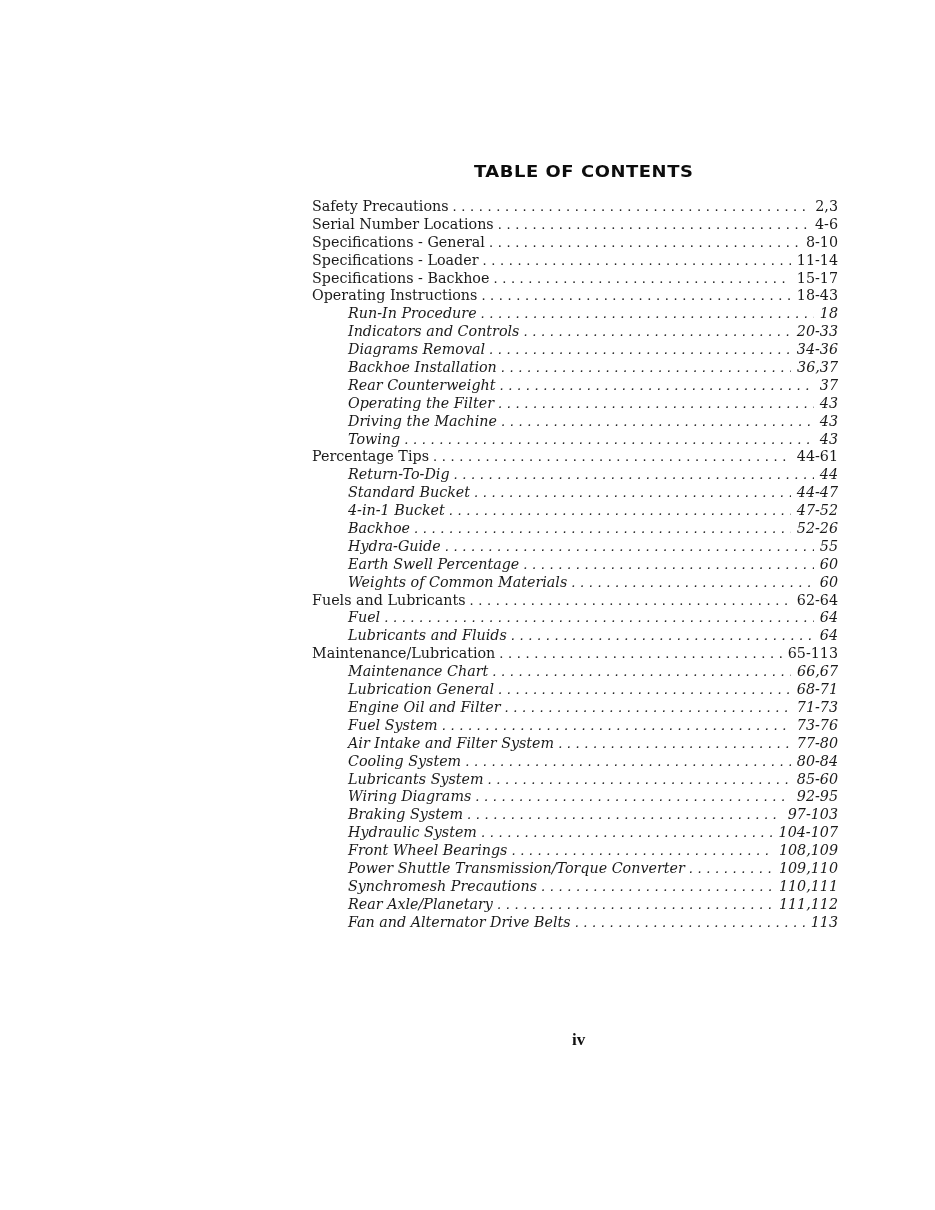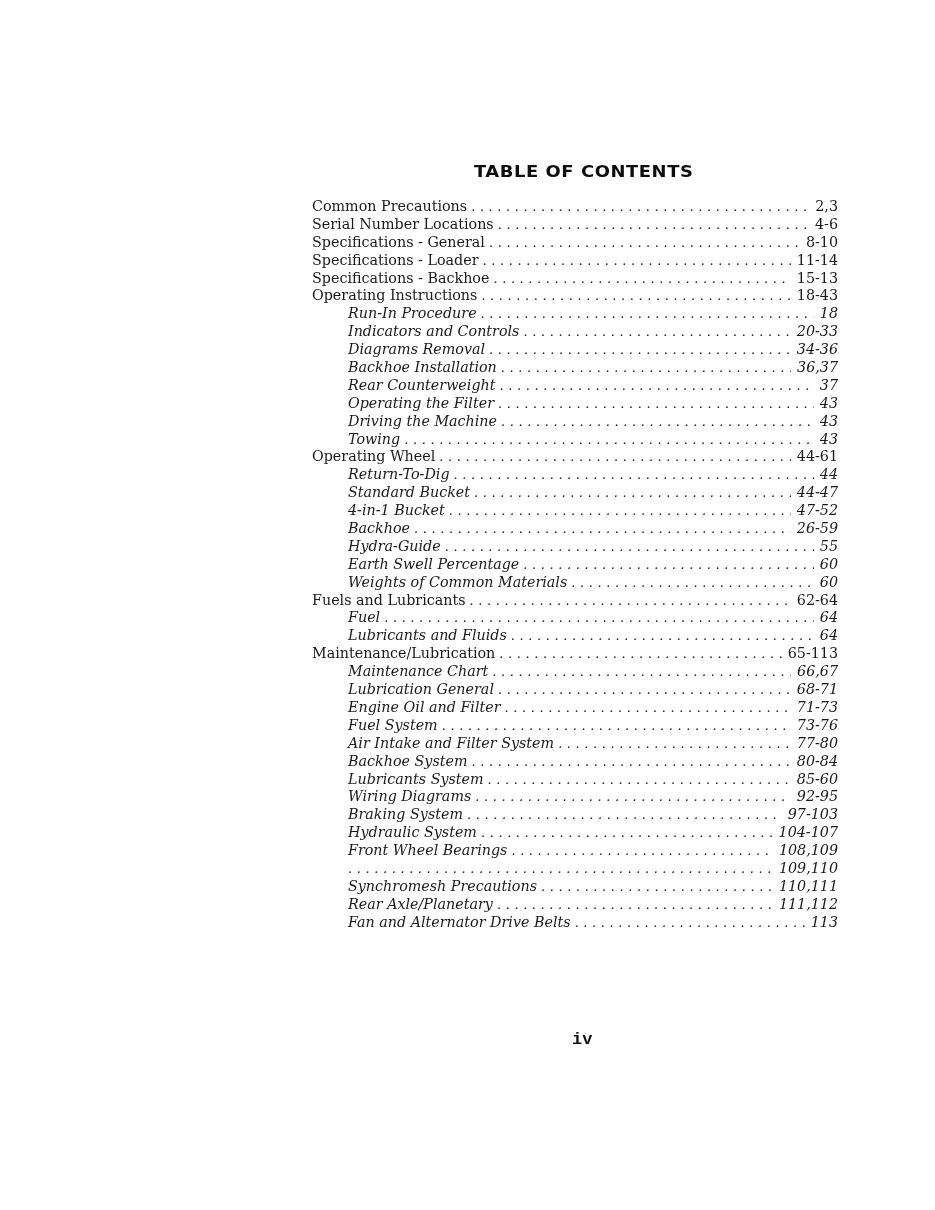--- a/index.html
+++ b/index.html
@@ -22,32 +22,32 @@
       white-space: nowrap;
     }
     .row.sub { padding-left: 36px; font-style: italic; }
     .row .label { flex: 0 0 auto; padding-right: 4px; }
     .row .dots {
       flex: 1 1 auto; overflow: hidden; letter-spacing: 4.6px; color: #222;
       font-size: 13px;
     }
     .row .page { flex: 0 0 auto; padding-left: 6px; text-align: center; }
     .page-num {
-      position: absolute; top: 1030px; left: 572px; font-family: Liberation Mono, monospace;
+      position: absolute; top: 1030px; left: 572px; font-family: Liberation Serif, serif;
       font-weight: bold; font-size: 17px; color: #111;
     }
   </style>
 </head>
 <body>
 
 <div class="title">TABLE OF CONTENTS</div>
 
 <div class="toc" id="toc">
     <div class="row">
-      <span class="label">Common Precautions</span>
+      <span class="label">Safety Precautions</span>
       <span class="dots">........................................................................................................................</span>
       <span class="page">2,3</span>
     </div>
     <div class="row">
       <span class="label">Serial Number Locations</span>
       <span class="dots">........................................................................................................................</span>
       <span class="page">4-6</span>
     </div>
     <div class="row">
       <span class="label">Specifications - General</span>
@@ -55,21 +55,21 @@
       <span class="page">8-10</span>
     </div>
     <div class="row">
       <span class="label">Specifications - Loader</span>
       <span class="dots">........................................................................................................................</span>
       <span class="page">11-14</span>
     </div>
     <div class="row">
       <span class="label">Specifications - Backhoe</span>
       <span class="dots">........................................................................................................................</span>
-      <span class="page">15-13</span>
+      <span class="page">15-17</span>
     </div>
     <div class="row">
       <span class="label">Operating Instructions</span>
       <span class="dots">........................................................................................................................</span>
       <span class="page">18-43</span>
     </div>
     <div class="row sub">
       <span class="label">Run-In Procedure</span>
       <span class="dots">........................................................................................................................</span>
       <span class="page">18</span>
@@ -103,21 +103,21 @@
       <span class="label">Driving the Machine</span>
       <span class="dots">........................................................................................................................</span>
       <span class="page">43</span>
     </div>
     <div class="row sub">
       <span class="label">Towing</span>
       <span class="dots">........................................................................................................................</span>
       <span class="page">43</span>
     </div>
     <div class="row">
-      <span class="label">Operating Wheel</span>
+      <span class="label">Percentage Tips</span>
       <span class="dots">........................................................................................................................</span>
       <span class="page">44-61</span>
     </div>
     <div class="row sub">
       <span class="label">Return-To-Dig</span>
       <span class="dots">........................................................................................................................</span>
       <span class="page">44</span>
     </div>
     <div class="row sub">
       <span class="label">Standard Bucket</span>
@@ -125,21 +125,21 @@
       <span class="page">44-47</span>
     </div>
     <div class="row sub">
       <span class="label">4-in-1  Bucket</span>
       <span class="dots">........................................................................................................................</span>
       <span class="page">47-52</span>
     </div>
     <div class="row sub">
       <span class="label">Backhoe</span>
       <span class="dots">........................................................................................................................</span>
-      <span class="page">26-59</span>
+      <span class="page">52-26</span>
     </div>
     <div class="row sub">
       <span class="label">Hydra-Guide</span>
       <span class="dots">........................................................................................................................</span>
       <span class="page">55</span>
     </div>
     <div class="row sub">
       <span class="label">Earth Swell Percentage</span>
       <span class="dots">........................................................................................................................</span>
       <span class="page">60</span>
@@ -188,21 +188,21 @@
       <span class="label">Fuel System</span>
       <span class="dots">........................................................................................................................</span>
       <span class="page">73-76</span>
     </div>
     <div class="row sub">
       <span class="label">Air Intake and Filter System</span>
       <span class="dots">........................................................................................................................</span>
       <span class="page">77-80</span>
     </div>
     <div class="row sub">
-      <span class="label">Backhoe System</span>
+      <span class="label">Cooling System</span>
       <span class="dots">........................................................................................................................</span>
       <span class="page">80-84</span>
     </div>
     <div class="row sub">
       <span class="label">Lubricants System</span>
       <span class="dots">........................................................................................................................</span>
       <span class="page">85-60</span>
     </div>
     <div class="row sub">
       <span class="label">Wiring Diagrams</span>
@@ -218,20 +218,21 @@
       <span class="label">Hydraulic System</span>
       <span class="dots">........................................................................................................................</span>
       <span class="page">104-107</span>
     </div>
     <div class="row sub">
       <span class="label">Front Wheel Bearings</span>
       <span class="dots">........................................................................................................................</span>
       <span class="page">108,109</span>
     </div>
     <div class="row sub">
+      <span class="label">Power Shuttle Transmission/Torque Converter</span>
       <span class="dots">........................................................................................................................</span>
       <span class="page">109,110</span>
     </div>
     <div class="row sub">
       <span class="label">Synchromesh Precautions</span>
       <span class="dots">........................................................................................................................</span>
       <span class="page">110,111</span>
     </div>
     <div class="row sub">
       <span class="label">Rear Axle/Planetary</span>

